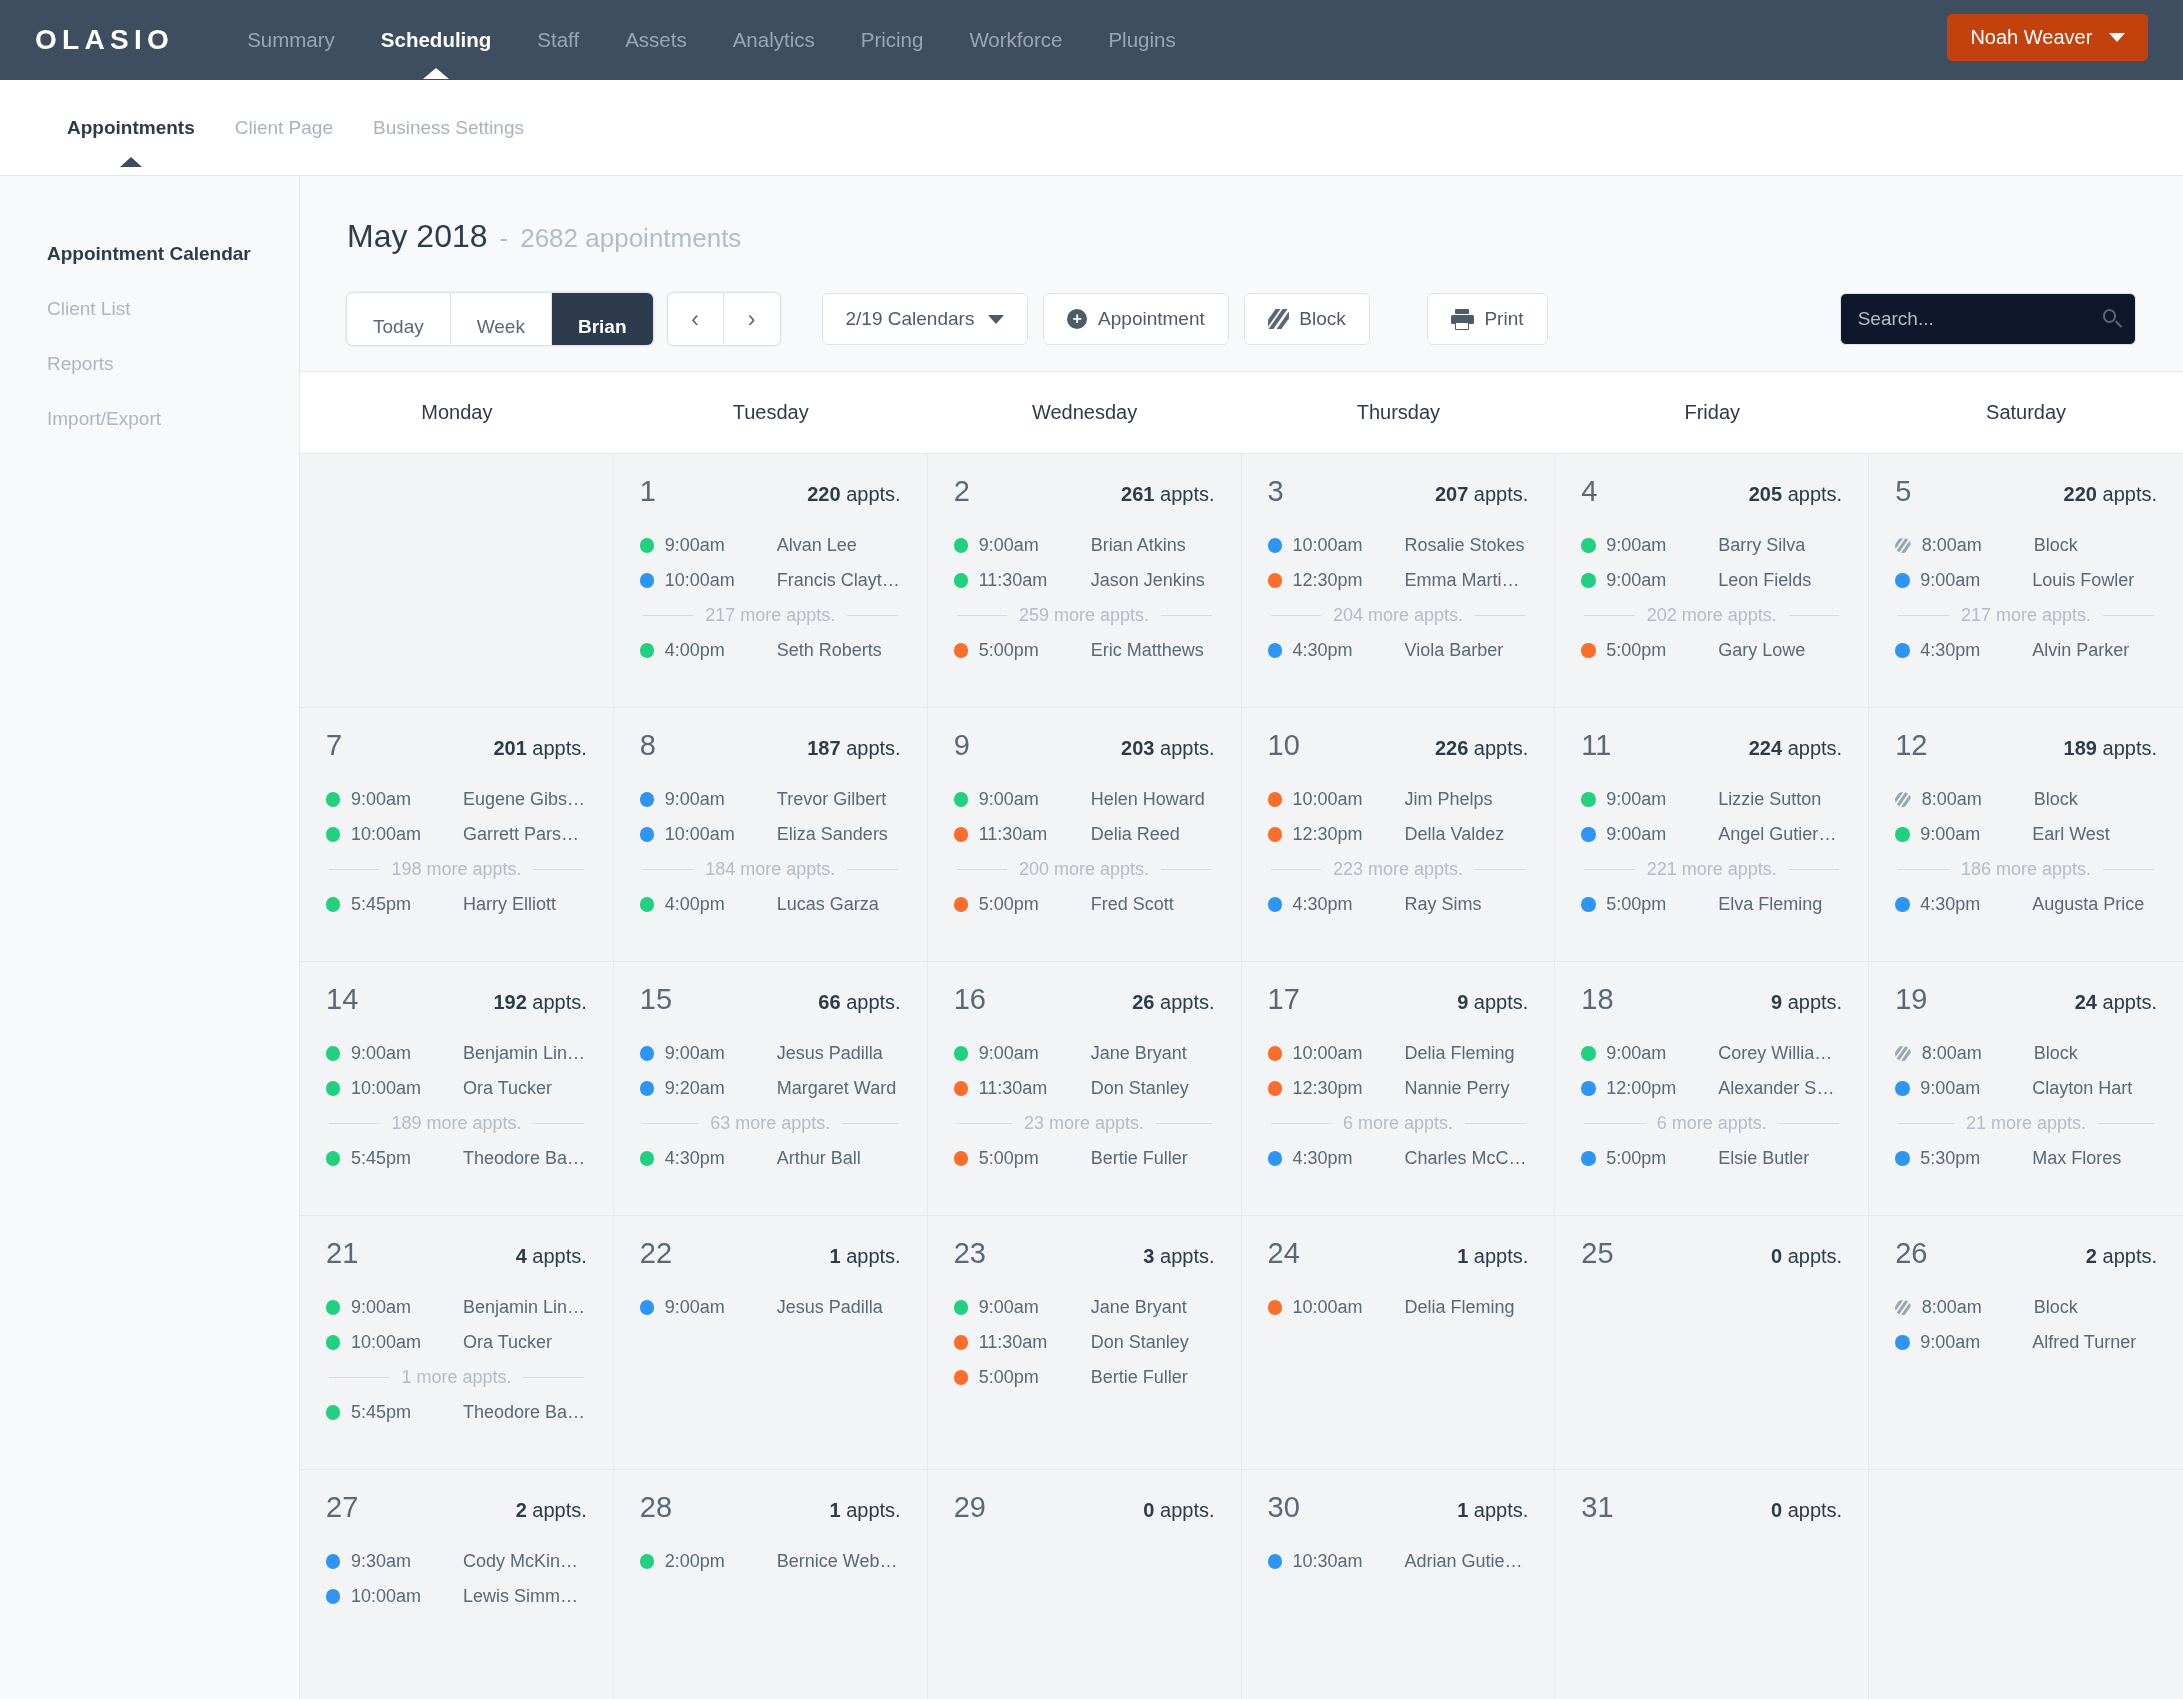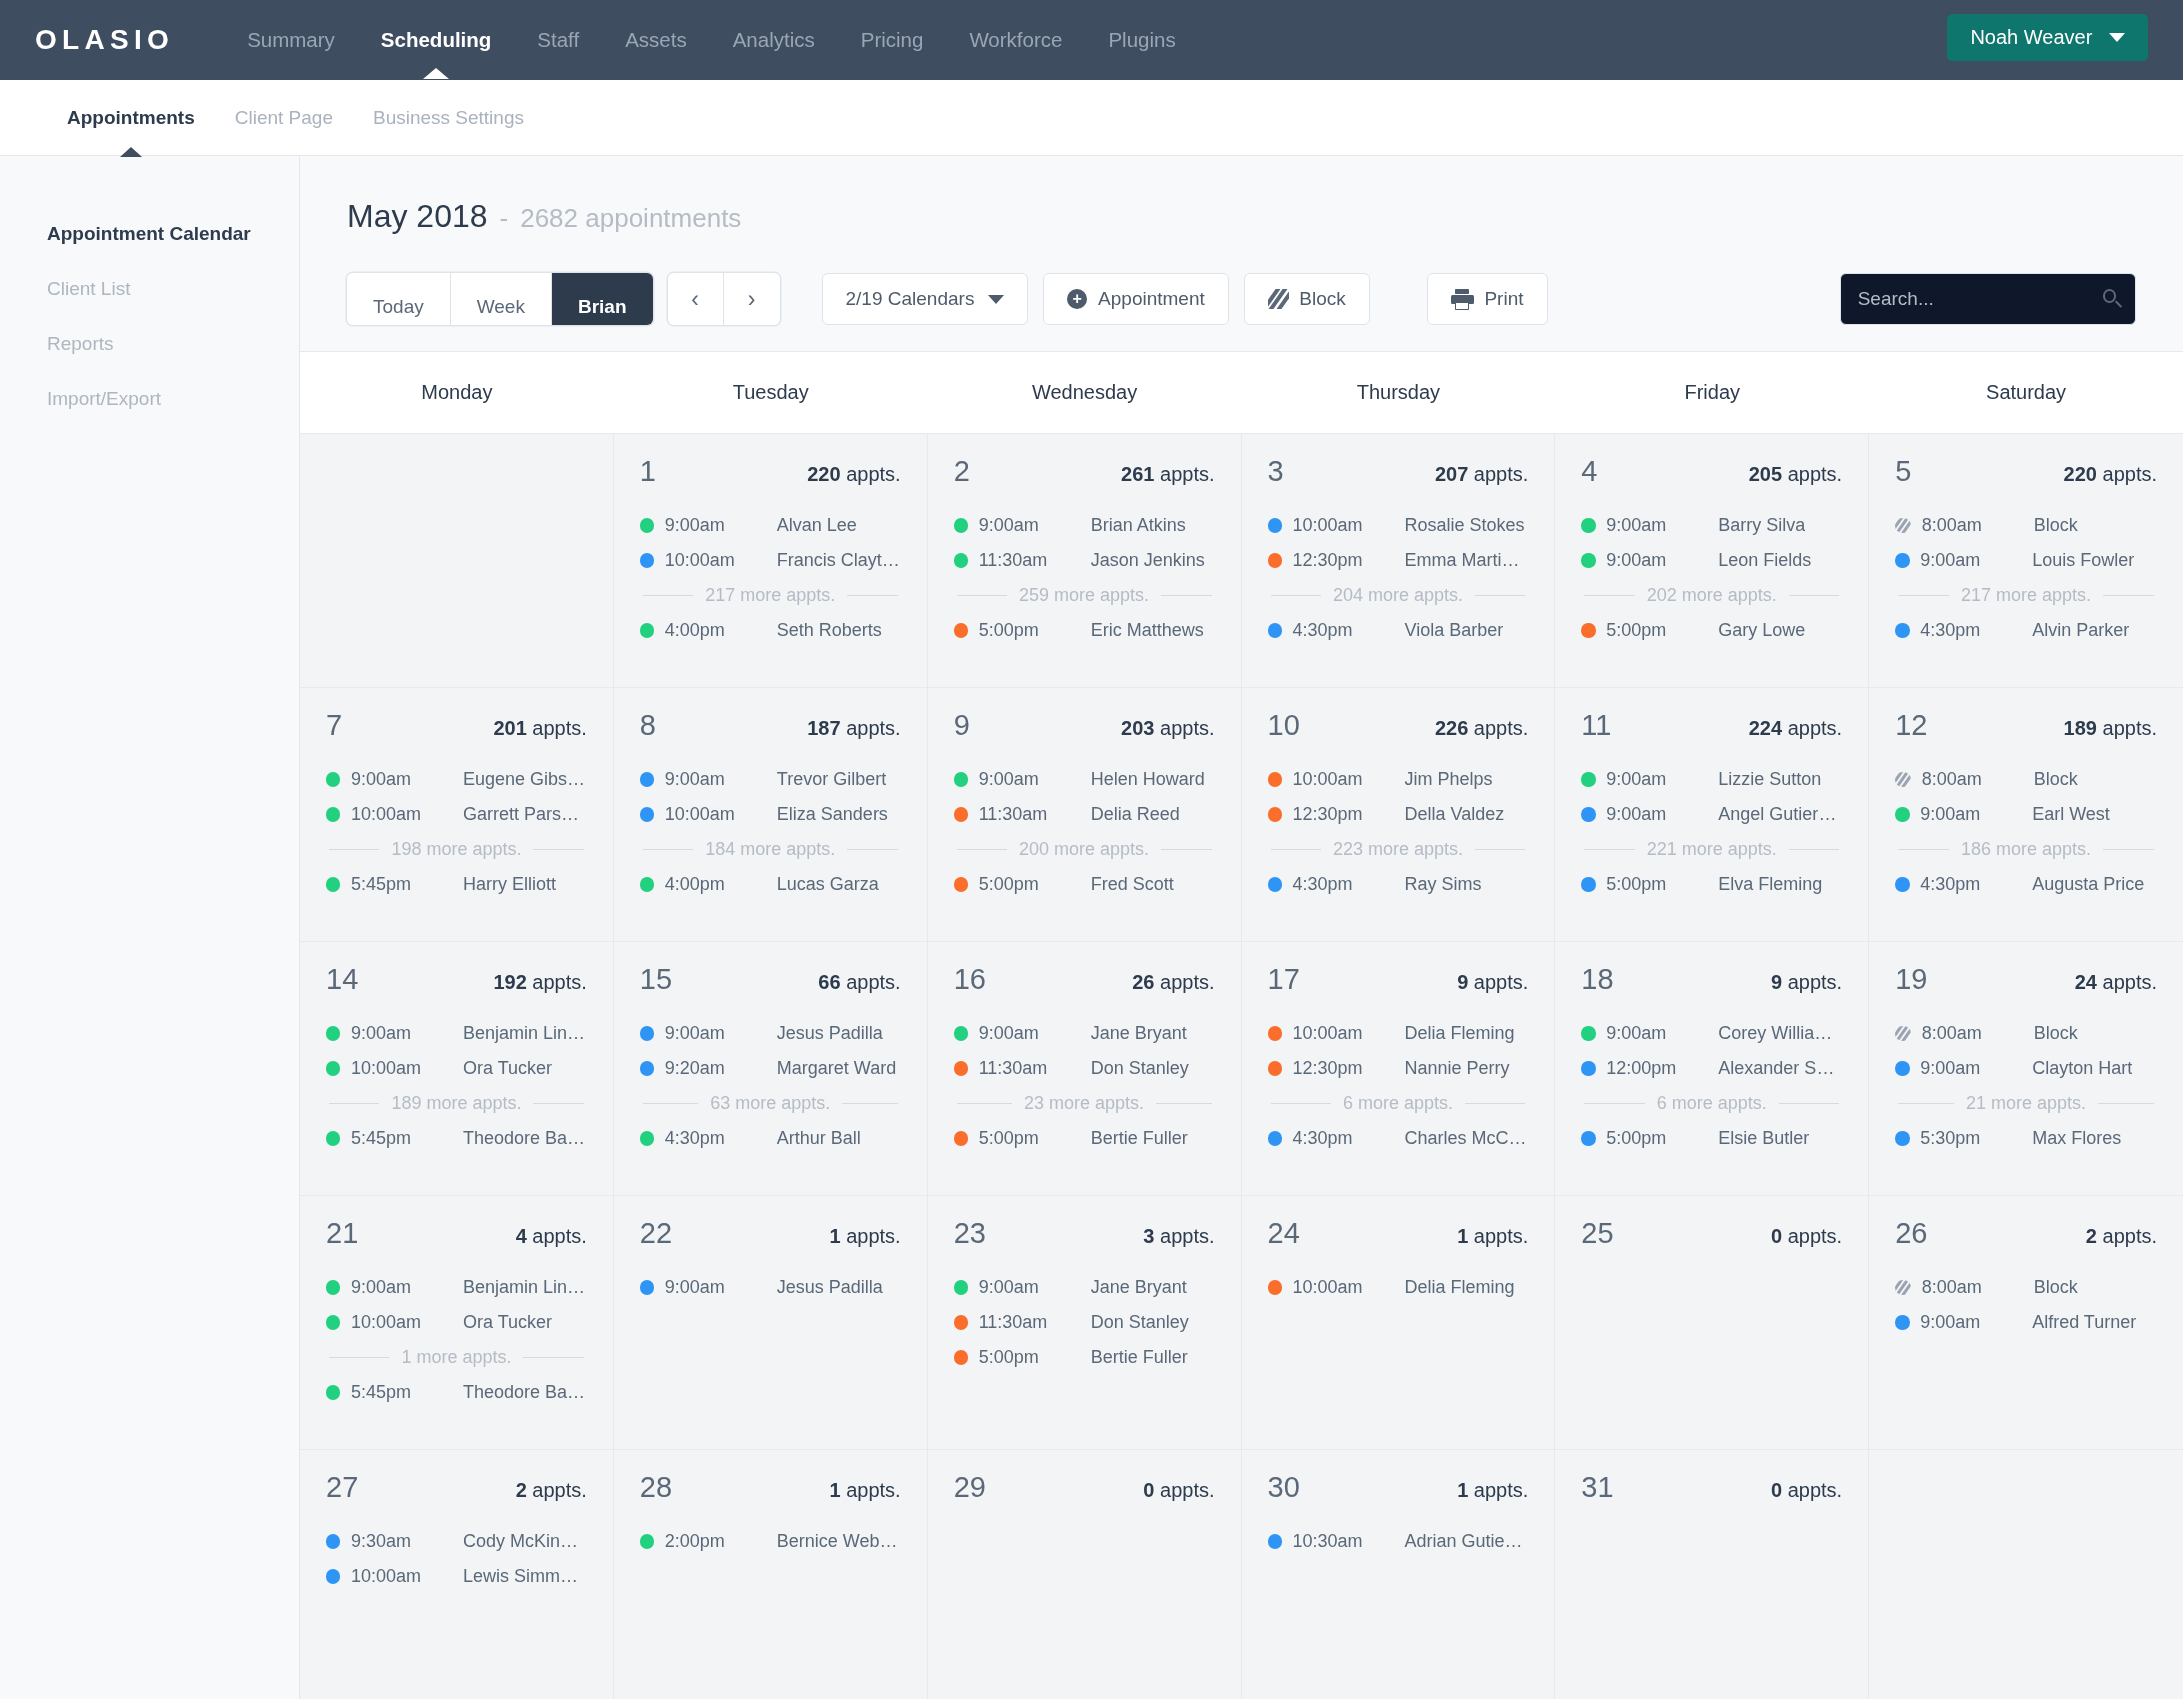--- a/index.html
+++ b/index.html
@@ -50,40 +50,40 @@
     transform: translateX(-50%);
     border-left: 13px solid transparent;
     border-right: 13px solid transparent;
     border-bottom: 11.4px solid #ffffff;
   }
   .user-btn {
     position: absolute;
     right: 35px;
     top: 14.4px;
     height: 47px;
-    background: #0f766e;
+    background: #c2410c;
     border-radius: 5.3px;
     display: flex;
     align-items: center;
     padding: 0 23px;
     color: #ffffff;
     font-size: 20px;
     cursor: pointer;
     gap: 16.7px;
   }
   .caret-down {
     width: 0; height: 0;
     border-left: 8.3px solid transparent;
     border-right: 8.3px solid transparent;
     border-top: 9px solid #ffffff;
   }
 
   
   .subbar {
-    height: 76px;
+    height: 96px;
     background: #ffffff;
     border-bottom: 1.5px solid #e3e7ec;
     display: flex;
     align-items: center;
     padding: 0 47px;
     position: relative;
     z-index: 3;
   }
   .subnav-item {
     font-size: 19px;

